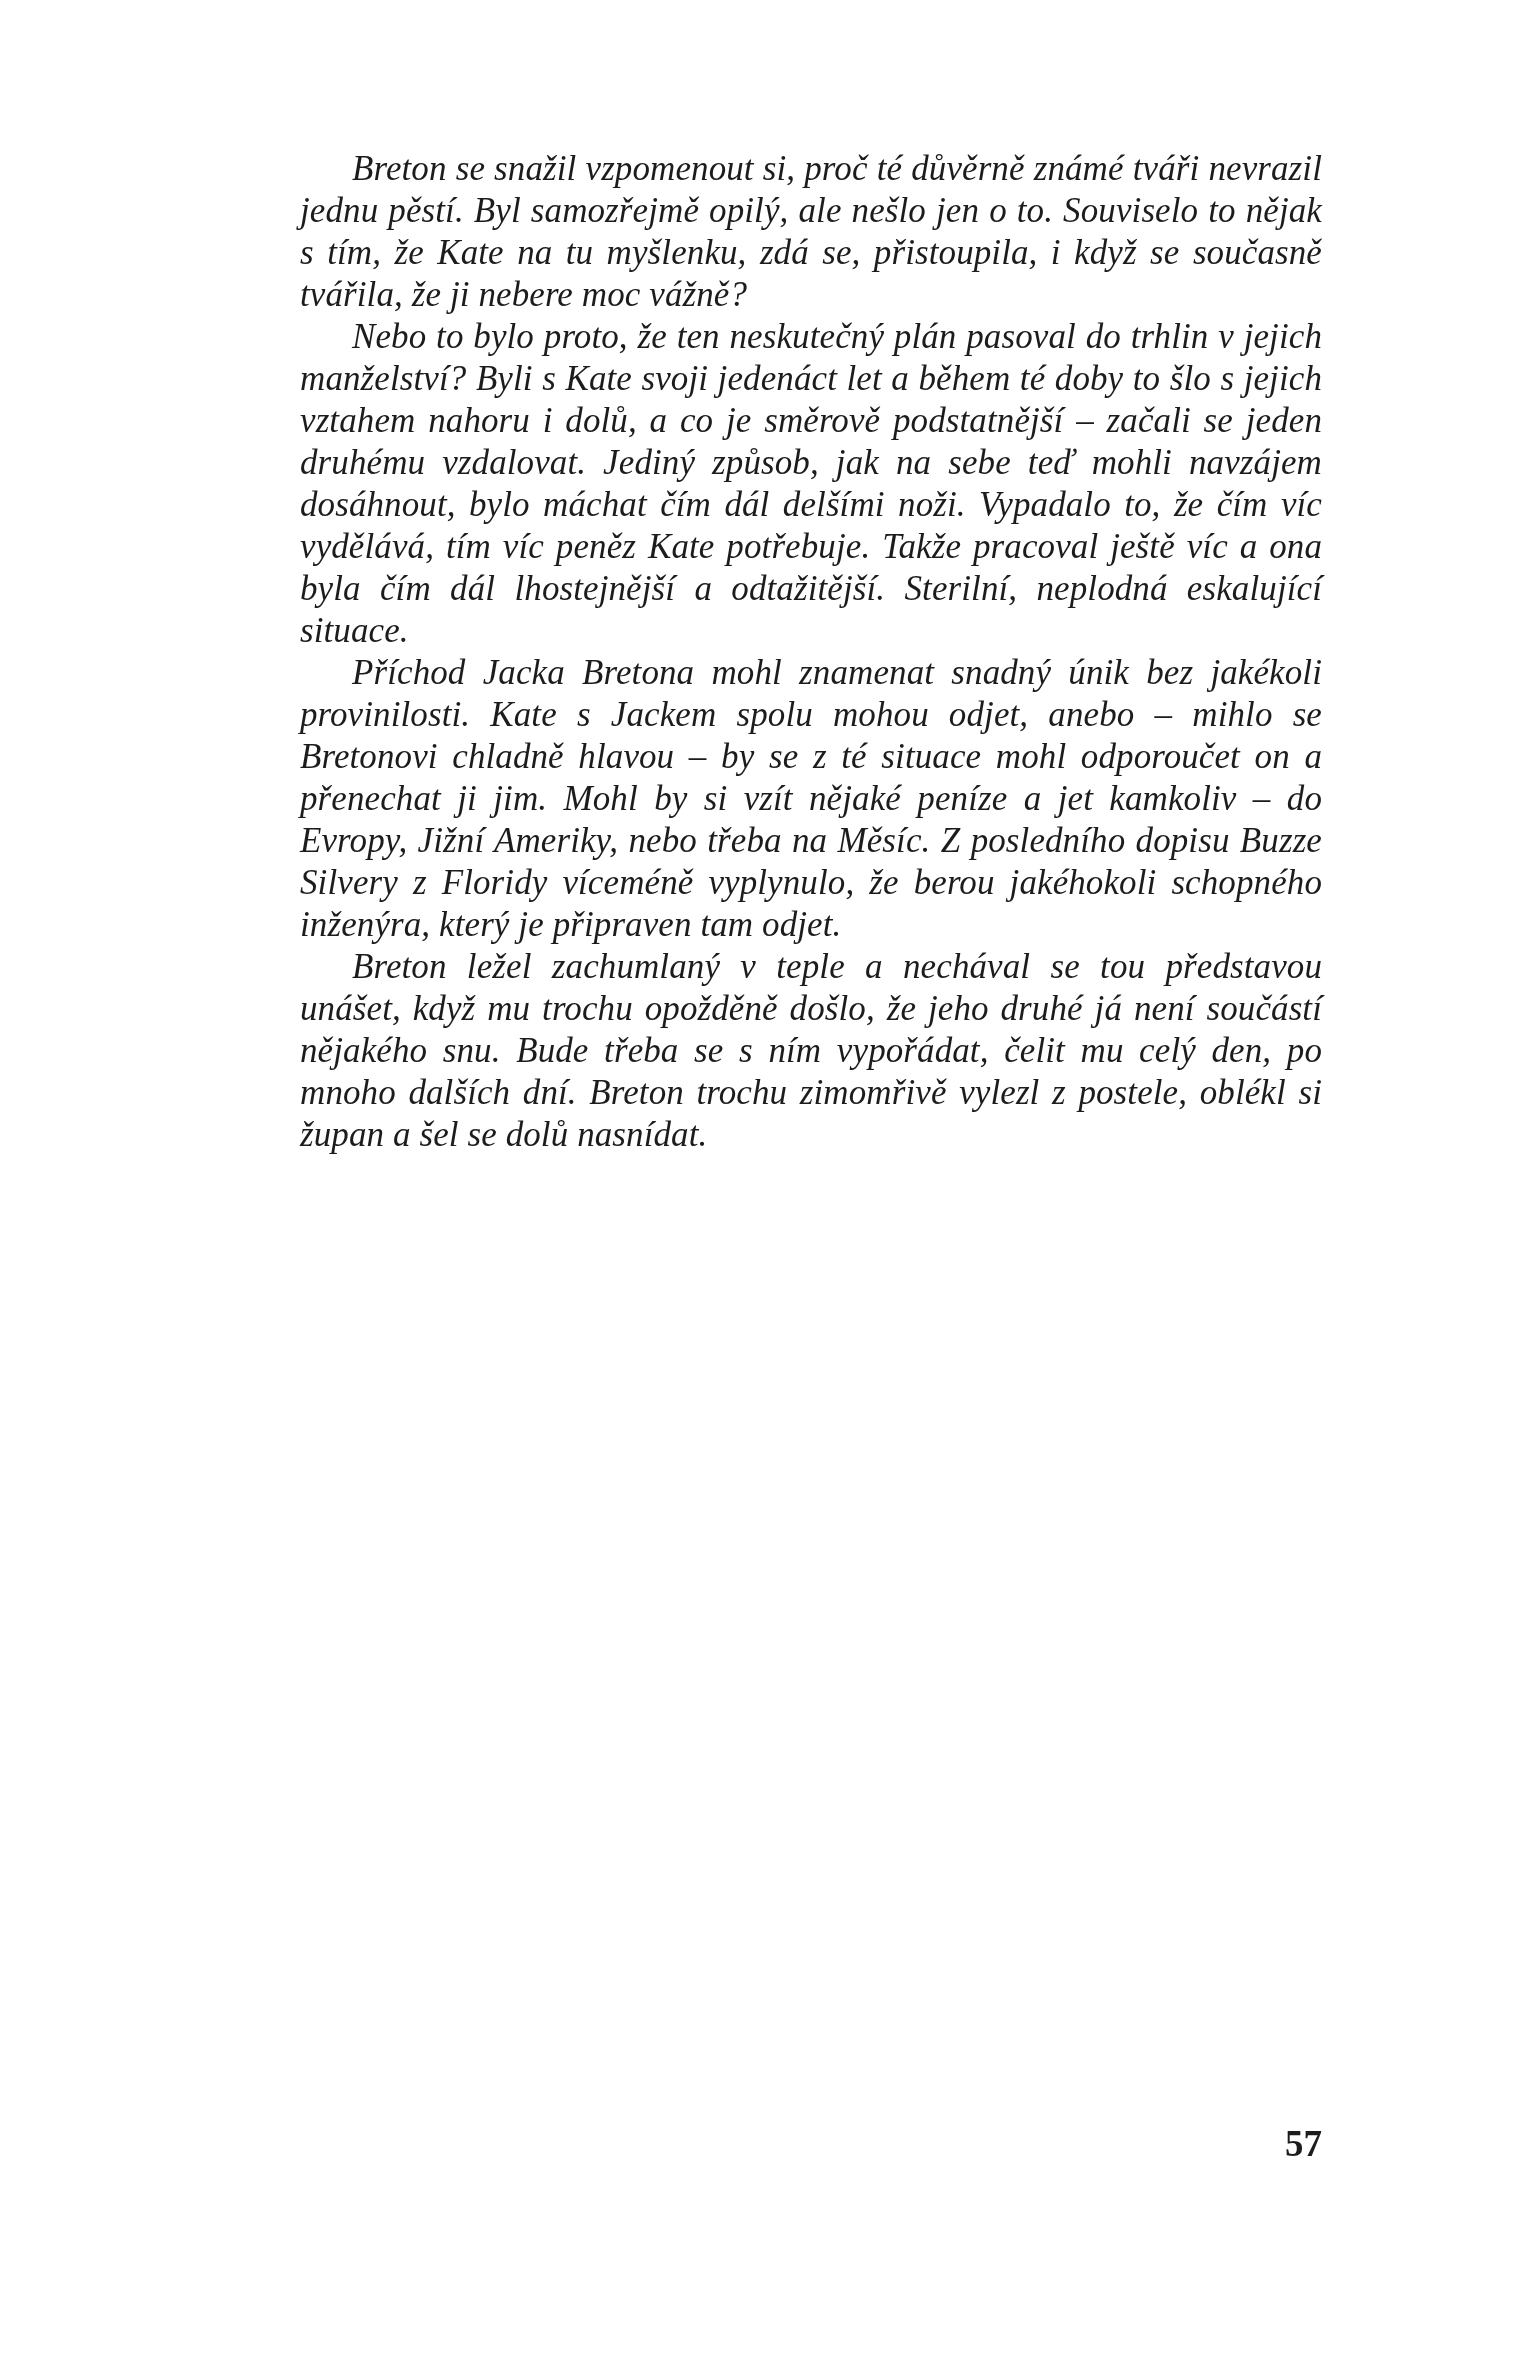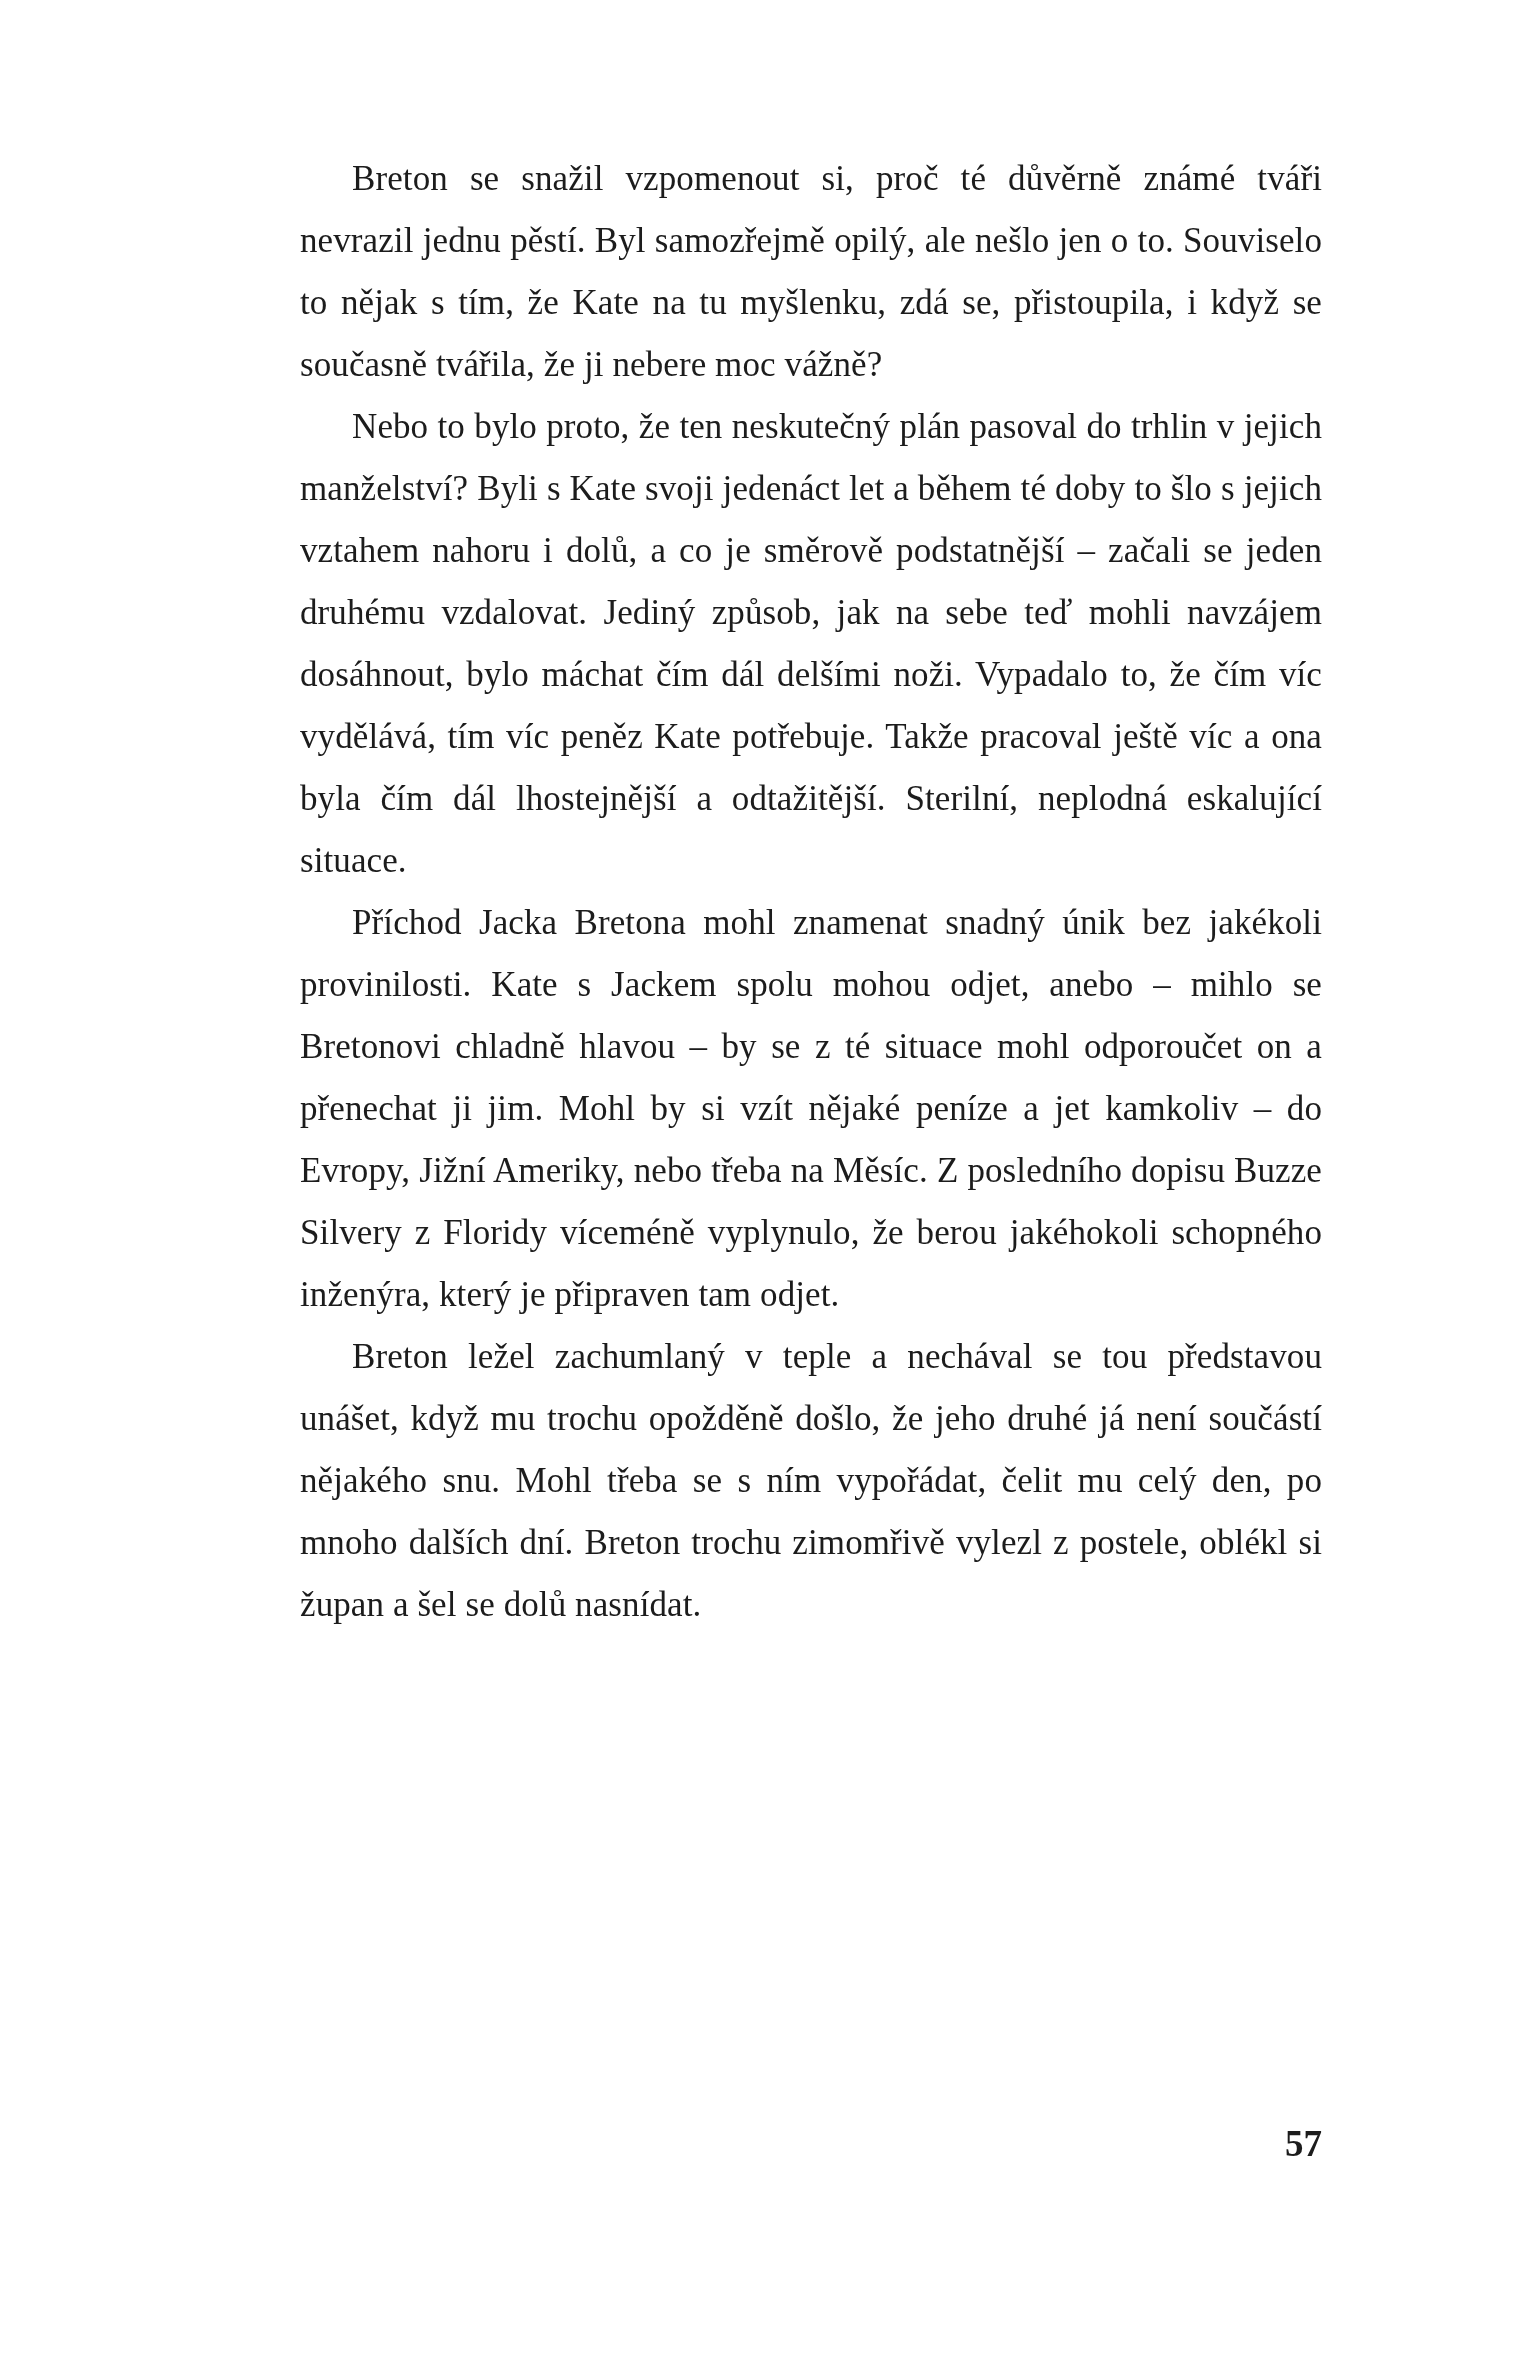--- a/index.html
+++ b/index.html
@@ -18,23 +18,24 @@
     }
     .text-block {
       position: absolute;
       left: 300px;
       top: 148px;
       width: 1022px;
     }
     .text-block p {
       margin: 0;
       font-size: 35px;
-      line-height: 62px;
+      line-height: 42px;
       text-align: justify;
       letter-spacing: 0.1px;
+      font-style: italic;
     }
     .text-block p.indent {
       text-indent: 52px;
     }
     .section-break {
       height: 62px;
     }
     .page-number {
       position: absolute;
       top: 2122px;
@@ -46,19 +47,19 @@
   </style>
 </head>
 <body>
 
 <div class="page">
 
   <div class="text-block">
     <p class="indent">Breton se snažil vzpomenout si, proč té důvěrně známé tváři nevrazil jednu pěstí. Byl samozřejmě opilý, ale nešlo jen o to. Souviselo to nějak s tím, že Kate na tu myšlenku, zdá se, přistoupila, i když se současně tvářila, že ji nebere moc vážně?</p>
     <p class="indent">Nebo to bylo proto, že ten neskutečný plán pasoval do trhlin v jejich manželství? Byli s Kate svoji jedenáct let a během té doby to šlo s jejich vztahem nahoru i dolů, a co je směrově podstatnější – začali se jeden druhému vzdalovat. Jediný způsob, jak na sebe teď mohli navzájem dosáhnout, bylo máchat čím dál delšími noži. Vypadalo to, že čím víc vydělává, tím víc peněz Kate potřebuje. Takže pracoval ještě víc a ona byla čím dál lhostejnější a odtažitější. Sterilní, neplodná eskalující situace.</p>
     <p class="indent">Příchod Jacka Bretona mohl znamenat snadný únik bez jakékoli provinilosti. Kate s Jackem spolu mohou odjet, anebo – mihlo se Bretonovi chladně hlavou – by se z té situace mohl odporoučet on a přenechat ji jim. Mohl by si vzít nějaké peníze a jet kamkoliv – do Evropy, Jižní Ameriky, nebo třeba na Měsíc. Z posledního dopisu Buzze Silvery z Floridy víceméně vyplynulo, že berou jakéhokoli schopného inženýra, který je připraven tam odjet.</p>
-    <p class="indent">Breton ležel zachumlaný v teple a nechával se tou představou unášet, když mu trochu opožděně došlo, že jeho druhé já není součástí nějakého snu. Mohl třeba se s ním vypořádat, čelit mu celý den, po mnoho dalších dní. Breton trochu zimomřivě vylezl z postele, oblékl si župan a šel se dolů nasnídat.</p>
+    <p class="indent">Breton ležel zachumlaný v teple a nechával se tou představou unášet, když mu trochu opožděně došlo, že jeho druhé já není součástí nějakého snu. Bude třeba se s ním vypořádat, čelit mu celý den, po mnoho dalších dní. Breton trochu zimomřivě vylezl z postele, oblékl si župan a šel se dolů nasnídat.</p>
     <div class="section-break"></div>
   </div>
 
   <div class="page-number">57</div>
 
 </div>
 
 </body></html>

